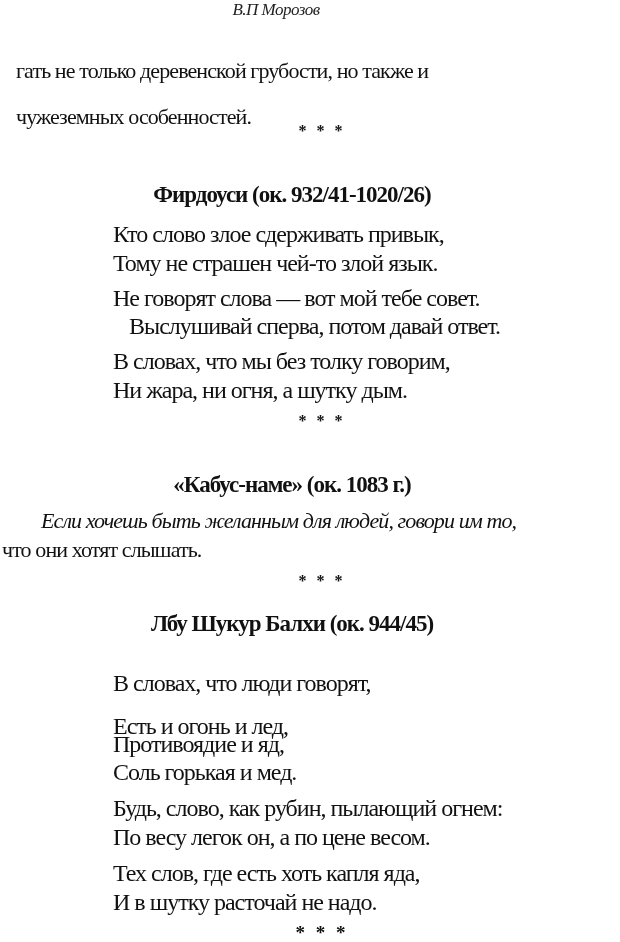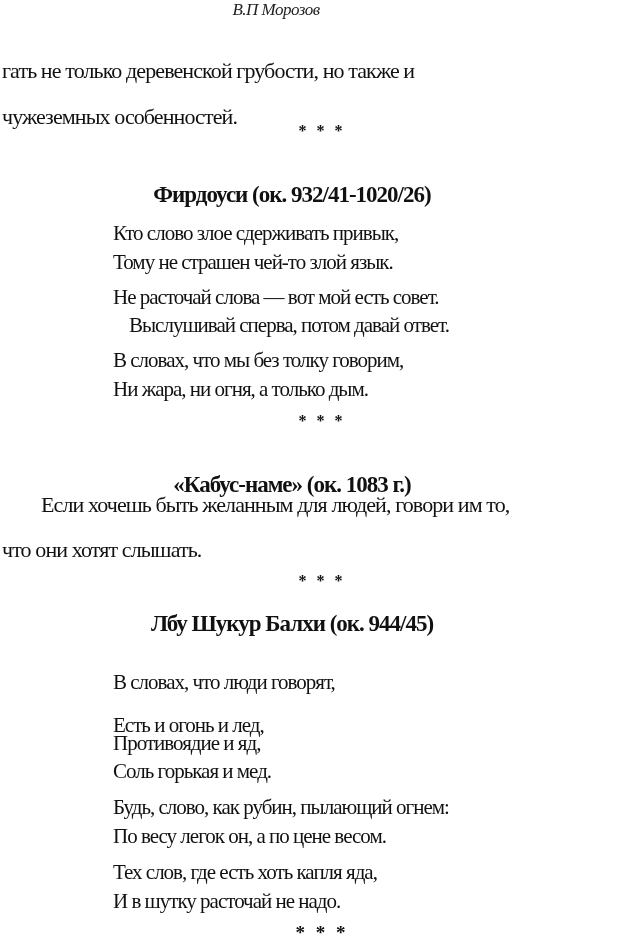--- a/index.html
+++ b/index.html
@@ -8,58 +8,58 @@
     font-family: "Liberation Serif", "DejaVu Serif", serif;
     color: #111111;
   }
   .abs { position: absolute; white-space: nowrap; }
   .running-head {
     left: 0; width: 588px; text-align: center; top: 2px;
     font-style: italic; font-size: 17px; letter-spacing: -0.5px; color: #222;
     padding-left: -30px;
   }
   .running-head span { position: relative; left: -18px; }
-  .prose { font-size: 22px; letter-spacing: -0.9px; left: 2px; }
+  .prose { font-size: 22px; letter-spacing: -0.9px; left: 16px; }
   .stars {
     left: 0; width: 620px; text-align: center; font-size: 16px; font-weight: bold;
     letter-spacing: 3px;
   }
   .stars span { position: relative; left: 12px; }
   .heading {
     left: 0; width: 548px; text-align: center; font-weight: bold;
     font-size: 23px; letter-spacing: -1px;
   }
   .heading span { position: relative; left: 18px; }
-  .verse { left: 113px; font-size: 21px; letter-spacing: -1px; }
+  .verse { left: 113px; font-size: 24px; letter-spacing: -1px; }
   .indent { left: 41px; }
 </style>
 </head>
 <body>
 
 <div class="abs running-head" style="top:0px;"><span>В.П Морозов</span></div>
 
 <div class="abs prose" style="top:58px;">гать не только деревенской грубости, но также и</div>
 <div class="abs prose" style="top:88px;margin-top:16px;">чужеземных особенностей.</div>
 
 <div class="abs stars" style="top:122px;"><span>* * *</span></div>
 
 <div class="abs heading" style="top:182px;"><span>Фирдоуси (ок. 932/41-1020/26)</span></div>
 
 <div class="abs verse" style="top:221px;">Кто слово злое сдерживать привык,</div>
 <div class="abs verse" style="top:250px;">Тому не страшен чей-то злой язык.</div>
-<div class="abs verse" style="top:285px;">Не расточай слова — вот мой есть совет.</div>
+<div class="abs verse" style="top:285px;">Не говорят слова — вот мой тебе совет.</div>
 <div class="abs verse" style="top:313px;margin-left:16px;">Выслушивай сперва, потом давай ответ.</div>
 <div class="abs verse" style="top:348px;">В словах, что мы без толку говорим,</div>
-<div class="abs verse" style="top:377px;">Ни жара, ни огня, а только дым.</div>
+<div class="abs verse" style="top:377px;">Ни жара, ни огня, а шутку дым.</div>
 
 <div class="abs stars" style="top:412px;"><span>* * *</span></div>
 
 <div class="abs heading" style="top:472px;"><span>«Кабус-наме» (ок. 1083 г.)</span></div>
 
-<div class="abs prose indent" style="top:492px;">Если хочешь быть желанным для людей, говори им то,</div>
+<div class="abs prose indent" style="top:508px;font-style:italic;">Если хочешь быть желанным для людей, говори им то,</div>
 <div class="abs prose" style="top:537px; left:2px;">что они хотят слышать.</div>
 
 <div class="abs stars" style="top:572px;"><span>* * *</span></div>
 
 <div class="abs heading" style="top:611px;"><span>Лбу Шукур Балхи (ок. 944/45)</span></div>
 
 <div class="abs verse" style="top:670px;">В словах, что люди говорят,</div>
 <div class="abs verse" style="top:702px;margin-top:11px;">Есть и огонь и лед,</div>
 <div class="abs verse" style="top:731px;">Противоядие и яд,</div>
 <div class="abs verse" style="top:759px;">Соль горькая и мед.</div>

